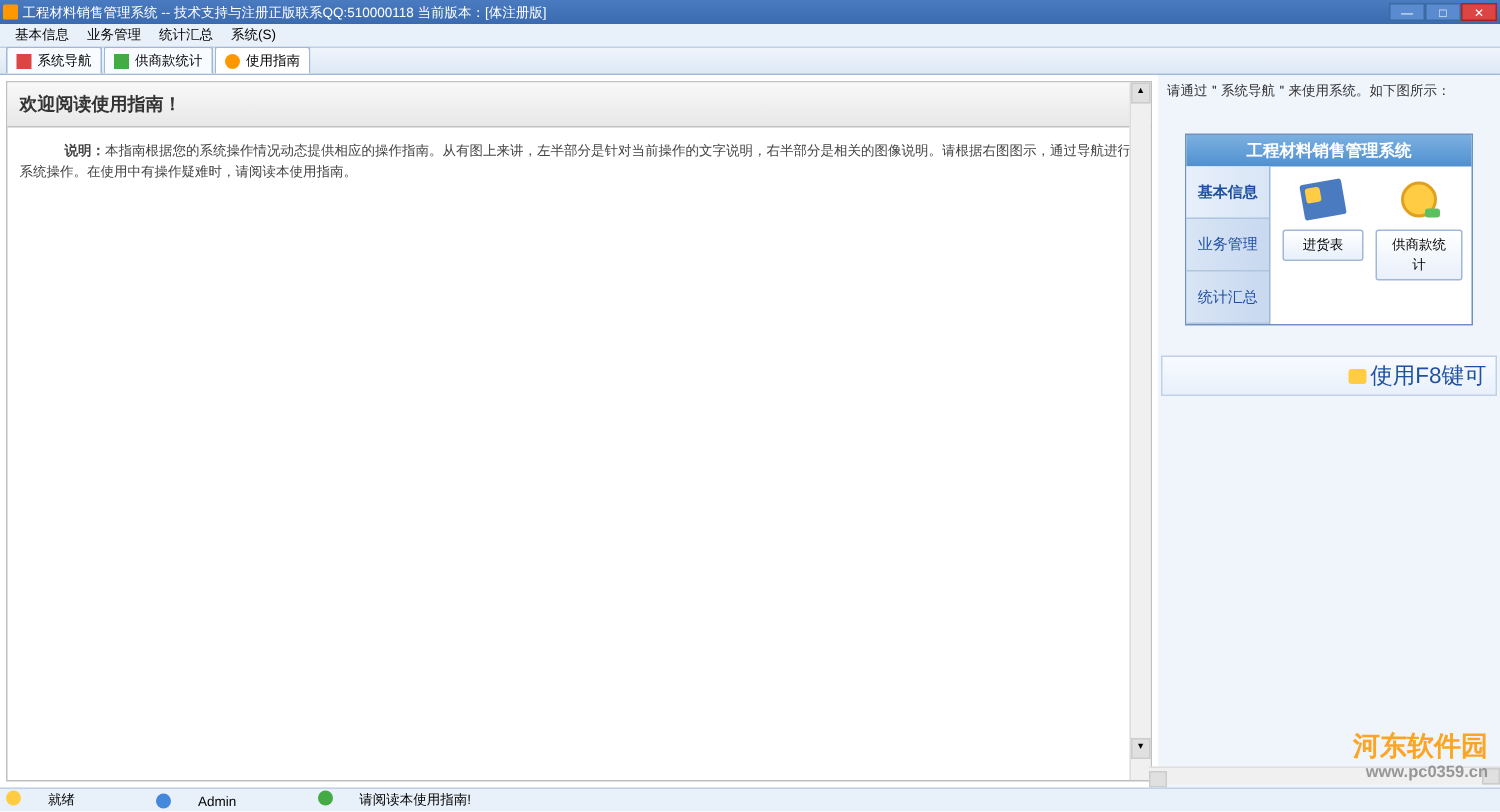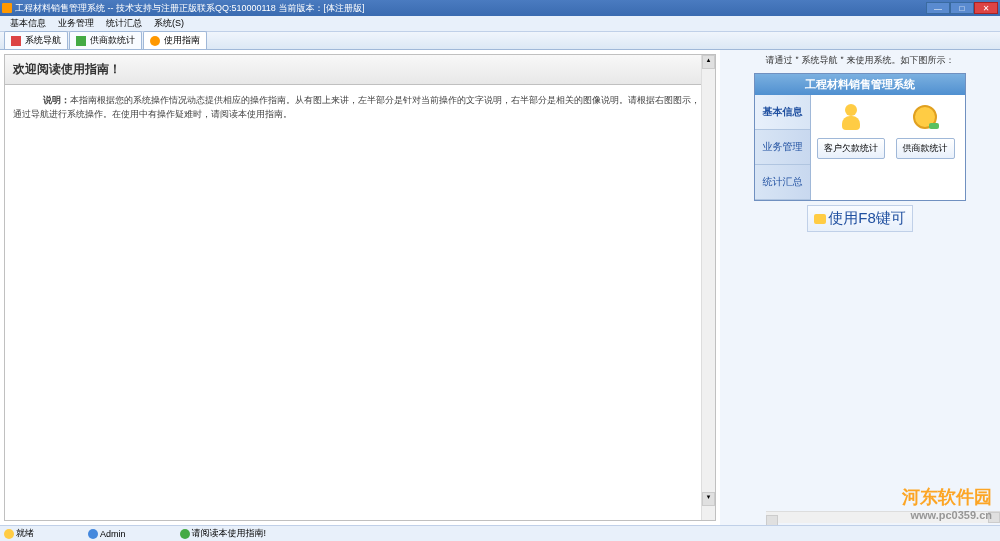--- a/index.html
+++ b/index.html
@@ -29,43 +29,43 @@
     .content-left { flex: 1; padding: 4px; position: relative; }
     .content-frame { border: 1px solid #c0c0c0; height: 100%; position: relative; }
     .content-header { background: linear-gradient(#f8f8f8, #e8e8e8); border-bottom: 1px solid #c0c0c0; padding: 6px 8px; }
     .content-title { font-size: 12px; font-weight: bold; color: #333; }
     .content-body { padding: 8px; font-size: 9px; color: #444; line-height: 1.6; }
     .content-desc-label { font-weight: bold; margin-left: 30px; }
     .scroll-v { position: absolute; right: 0; top: 0; width: 14px; height: 100%; background: #f0f0f0; border-left: 1px solid #ddd; }
     .scroll-up, .scroll-down { height: 14px; background: #e0e0e0; border: 1px solid #ccc; font-size: 7px; text-align: center; }
     .scroll-down { position: absolute; bottom: 14px; width: 100%; }
     
-    .sidebar-right { width: 280px; background: #f0f5fc; display: flex; flex-direction: column; align-items: center; }
+    .sidebar-right { width: 228px; background: #f0f5fc; display: flex; flex-direction: column; }
     .sidebar-hint { font-size: 9px; padding: 4px 6px; color: #333; }
-    .sidebar-panel { border: 1px solid #7090c0; margin: 2px; background: #fff; }
+    .sidebar-panel { border: 1px solid #7090c0; margin: 18px; background: #fff; }
     .sidebar-title { background: linear-gradient(#7bb0e0, #5090d0); color: #fff; font-size: 11px; font-weight: bold; text-align: center; padding: 3px; }
     .sidebar-body { display: flex; }
     .side-tabs { width: 56px; background: linear-gradient(90deg, #d8e5f5, #c8d8ef); border-right: 1px solid #a0b8d8; }
     .side-tab { padding: 10px 4px; font-size: 10px; text-align: center; border-bottom: 1px solid #b0c5e0; cursor: pointer; color: #2050a0; }
     .side-tab.sel { background: linear-gradient(90deg, #e8f0fb, #d8e5f5); font-weight: bold; }
     .side-content { flex: 1; padding: 6px; display: grid; grid-template-columns: 1fr 1fr; gap: 6px; }
     .nav-card { text-align: center; }
     .nav-icon { width: 36px; height: 32px; margin: 0 auto 4px; display: flex; align-items: center; justify-content: center; }
     .nav-btn { border: 1px solid #a0b8d8; background: linear-gradient(#fff, #e8f0fb); padding: 3px 6px; font-size: 9px; border-radius: 2px; cursor: pointer; display: inline-block; min-width: 54px; }
     .sidebar-footer { border: 1px solid #c0d0e8; background: linear-gradient(#f8fbff, #e8f0fb); margin: 2px; padding: 3px 6px; font-size: 15px; text-align: right; color: #2050a0; }
     .sidebar-footer-icon { display: inline-block; width: 12px; height: 10px; background: #ffcc44; border-radius: 2px; vertical-align: middle; margin-right: 2px; }
     .sidebar-scroll { position: absolute; bottom: 18px; height: 12px; left: 766px; right: 0; background: #f0f0f0; border-top: 1px solid #ddd; }
     .sidebar-scroll-l, .sidebar-scroll-r { width: 12px; height: 100%; background: #e0e0e0; border: 1px solid #ccc; display: inline-block; }
     .sidebar-scroll-r { float: right; }
 
     .watermark { position: absolute; right: 8px; bottom: 20px; font-size: 18px; color: #ff9800; font-weight: bold; opacity: 0.85; text-align: right; }
     .watermark small { font-size: 11px; color: #888; display: block; }
     
     .statusbar { height: 16px; background: #e8f0fa; border-top: 1px solid #c0d0e8; display: flex; align-items: center; font-size: 9px; padding: 0 4px; gap: 4px; position: absolute; bottom: 0; left:0; right:0; }
-    .status-item { display: flex; align-items: center; gap: 2px; padding-right: 50px; }
+    .status-item { display: flex; align-items: flex-start; gap: 18px; padding-right: 50px; }
     .status-icon { width: 10px; height: 10px; border-radius: 50%; }
     .si-ready { background: #ffcc44; }
     .si-user { background: #4488dd; }
     .si-wel { background: #44aa44; }
 
     
     .ico-book { background: #4a7bc0; transform: rotate(-10deg); border-radius: 2px; width:28px; height:24px; position:relative; }
     .ico-book::after{content:'';position:absolute;left:3px;top:3px;width:10px;height:10px;background:#ffcc44;border-radius:2px;}
     .ico-mag { border:3px solid #a0b8d8; width:20px;height:20px;border-radius:50%; position:relative}
     .ico-mag::after{content:'';position:absolute;right:-6px;bottom:-6px;width:8px;height:3px;background:#a0b8d8;transform:rotate(45deg);}
@@ -132,23 +132,23 @@
       <div class="sidebar-title">工程材料销售管理系统</div>
       <div class="sidebar-body">
         <div class="side-tabs">
           <div class="side-tab sel">基本信息</div>
           <div class="side-tab">业务管理</div>
           <div class="side-tab">统计汇总</div>
         </div>
         <div class="side-content">
           <div class="nav-card">
             <div class="nav-icon">
-                <div class="ico-person"></div>
+                <div class="ico-book"></div>
               </div>
-            <div class="nav-btn">客户欠款统计</div>
+            <div class="nav-btn">进货表</div>
           </div>
           <div class="nav-card">
             <div class="nav-icon">
                 <div class="ico-coin"></div>
               </div>
             <div class="nav-btn">供商款统计</div>
           </div>
         </div>
       </div>
     </div>

